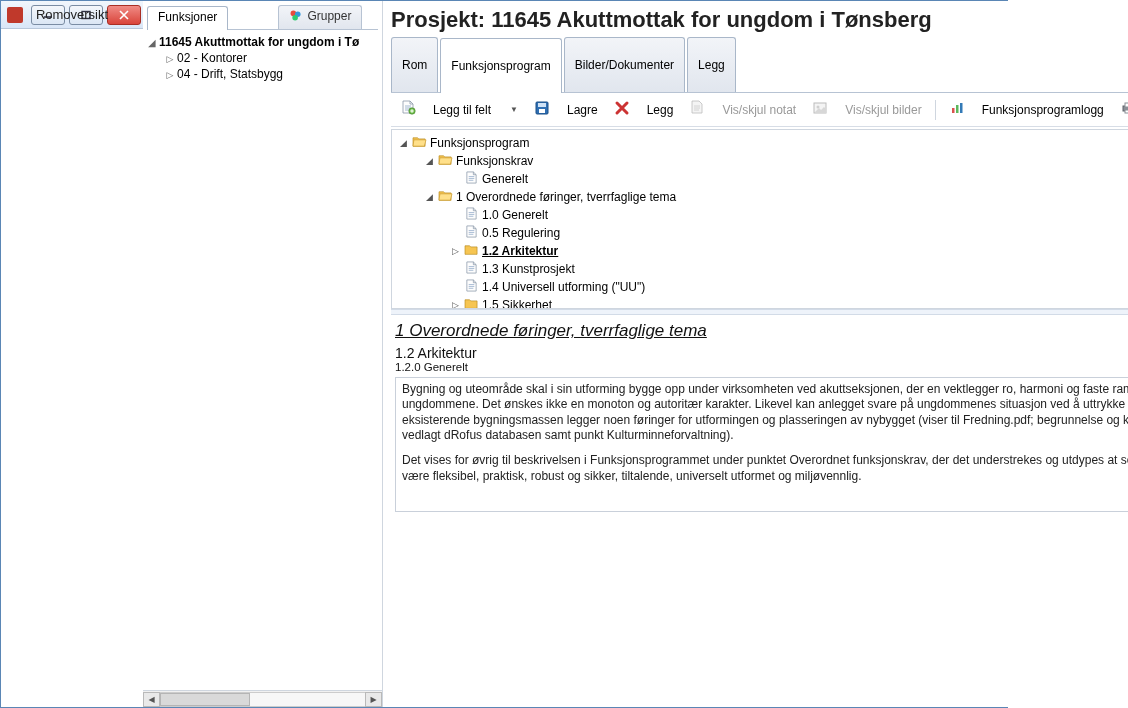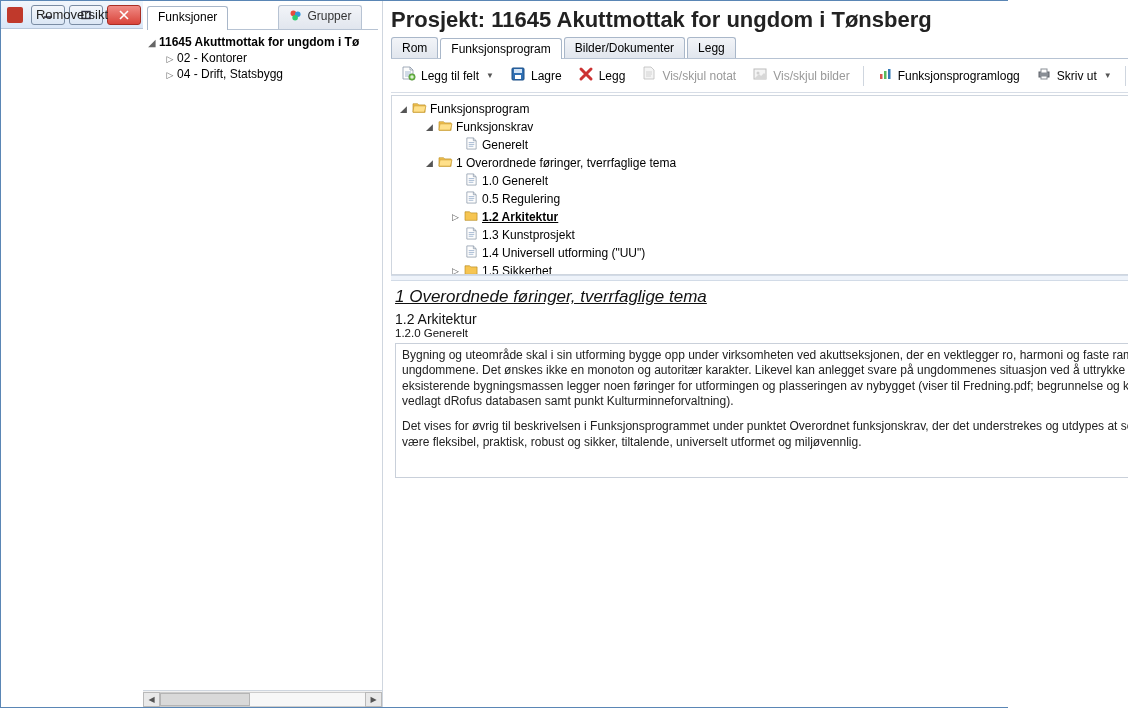--- a/index.html
+++ b/index.html
@@ -26,24 +26,24 @@
   .lefttree .item { white-space: nowrap; padding: 1px 0 1px 18px; }
   .lefttree .exp { display: inline-block; width: 10px; text-align: center; color: #666; font-size: 9px; margin-right: 2px; }
   .hscroll { height: 17px; border-top: 1px solid #cfd6df; display: flex; align-items: center; background: #f1f1f1; }
   .hscroll .btn { width: 17px; height: 15px; border: 1px solid #b9b9b9; background: #e9e9e9; display: flex; align-items: center; justify-content: center; font-size: 8px; color: #555; }
   .hscroll .track { flex: 1; height: 15px; border: 1px solid #ccc; border-left: none; border-right: none; background: #f7f7f7; position: relative; }
   .hscroll .thumb { position: absolute; left: 0; width: 90px; top: 0; bottom: 0; background: #d9d9d9; border: 1px solid #b5b5b5; }
   
   .right-pane { flex: 1; display: flex; flex-direction: column; padding: 4px 6px 0 8px; }
   .project-title { font-size: 22px; font-weight: 600; color: #222; margin: 2px 0 4px 0; }
   .subtabs { display: flex; border-bottom: 1px solid #b7c3d3; }
-  .subtab { padding: 3px 10px; border: 1px solid #a9b7c9; border-bottom: none; background: linear-gradient(#f2f4f8,#e1e6ee); border-top-left-radius: 3px; border-top-right-radius: 3px; margin-right: 2px; cursor: default; }
+  .subtab { padding: 20px 10px; border: 1px solid #a9b7c9; border-bottom: none; background: linear-gradient(#f2f4f8,#e1e6ee); border-top-left-radius: 3px; border-top-right-radius: 3px; margin-right: 2px; cursor: default; }
   .subtab.active { background: #fff; position: relative; top: 1px; }
   .toolbar { display: flex; align-items: center; padding: 4px 2px; gap: 2px; border-bottom: 1px solid #d7dde6; flex-wrap: nowrap; }
-  .tbtn { display: flex; align-items: center; gap: 5px; padding: 2px 6px; border: 1px solid transparent; border-radius: 2px; cursor: default; white-space: nowrap; }
+  .tbtn { display: flex; align-items: center; gap: 17px; padding: 2px 6px; border: 1px solid transparent; border-radius: 2px; cursor: default; white-space: nowrap; }
   .tbtn.disabled { color: #999; }
   .tbtn .drop { font-size: 8px; color: #555; margin-left: 2px; }
   .tbtn.selected { border-color: #7da7d9; background: #e5f0fc; }
   .tbar-sep { width: 1px; height: 20px; background: #cfd6df; margin: 0 4px; }
   .tbtn svg { width: 16px; height: 16px; flex: 0 0 16px; }
   
   .treewrap { border: 1px solid #cfd6df; height: 180px; position: relative; display: flex; margin-top: 2px; }
   .treepanel { flex: 1; overflow: auto; padding: 4px 2px 2px 6px; }
   .treepanel .row { white-space: nowrap; padding: 1px 0; display: flex; align-items: center; gap: 3px; }
   .treepanel .ind0 { padding-left: 0px; }

